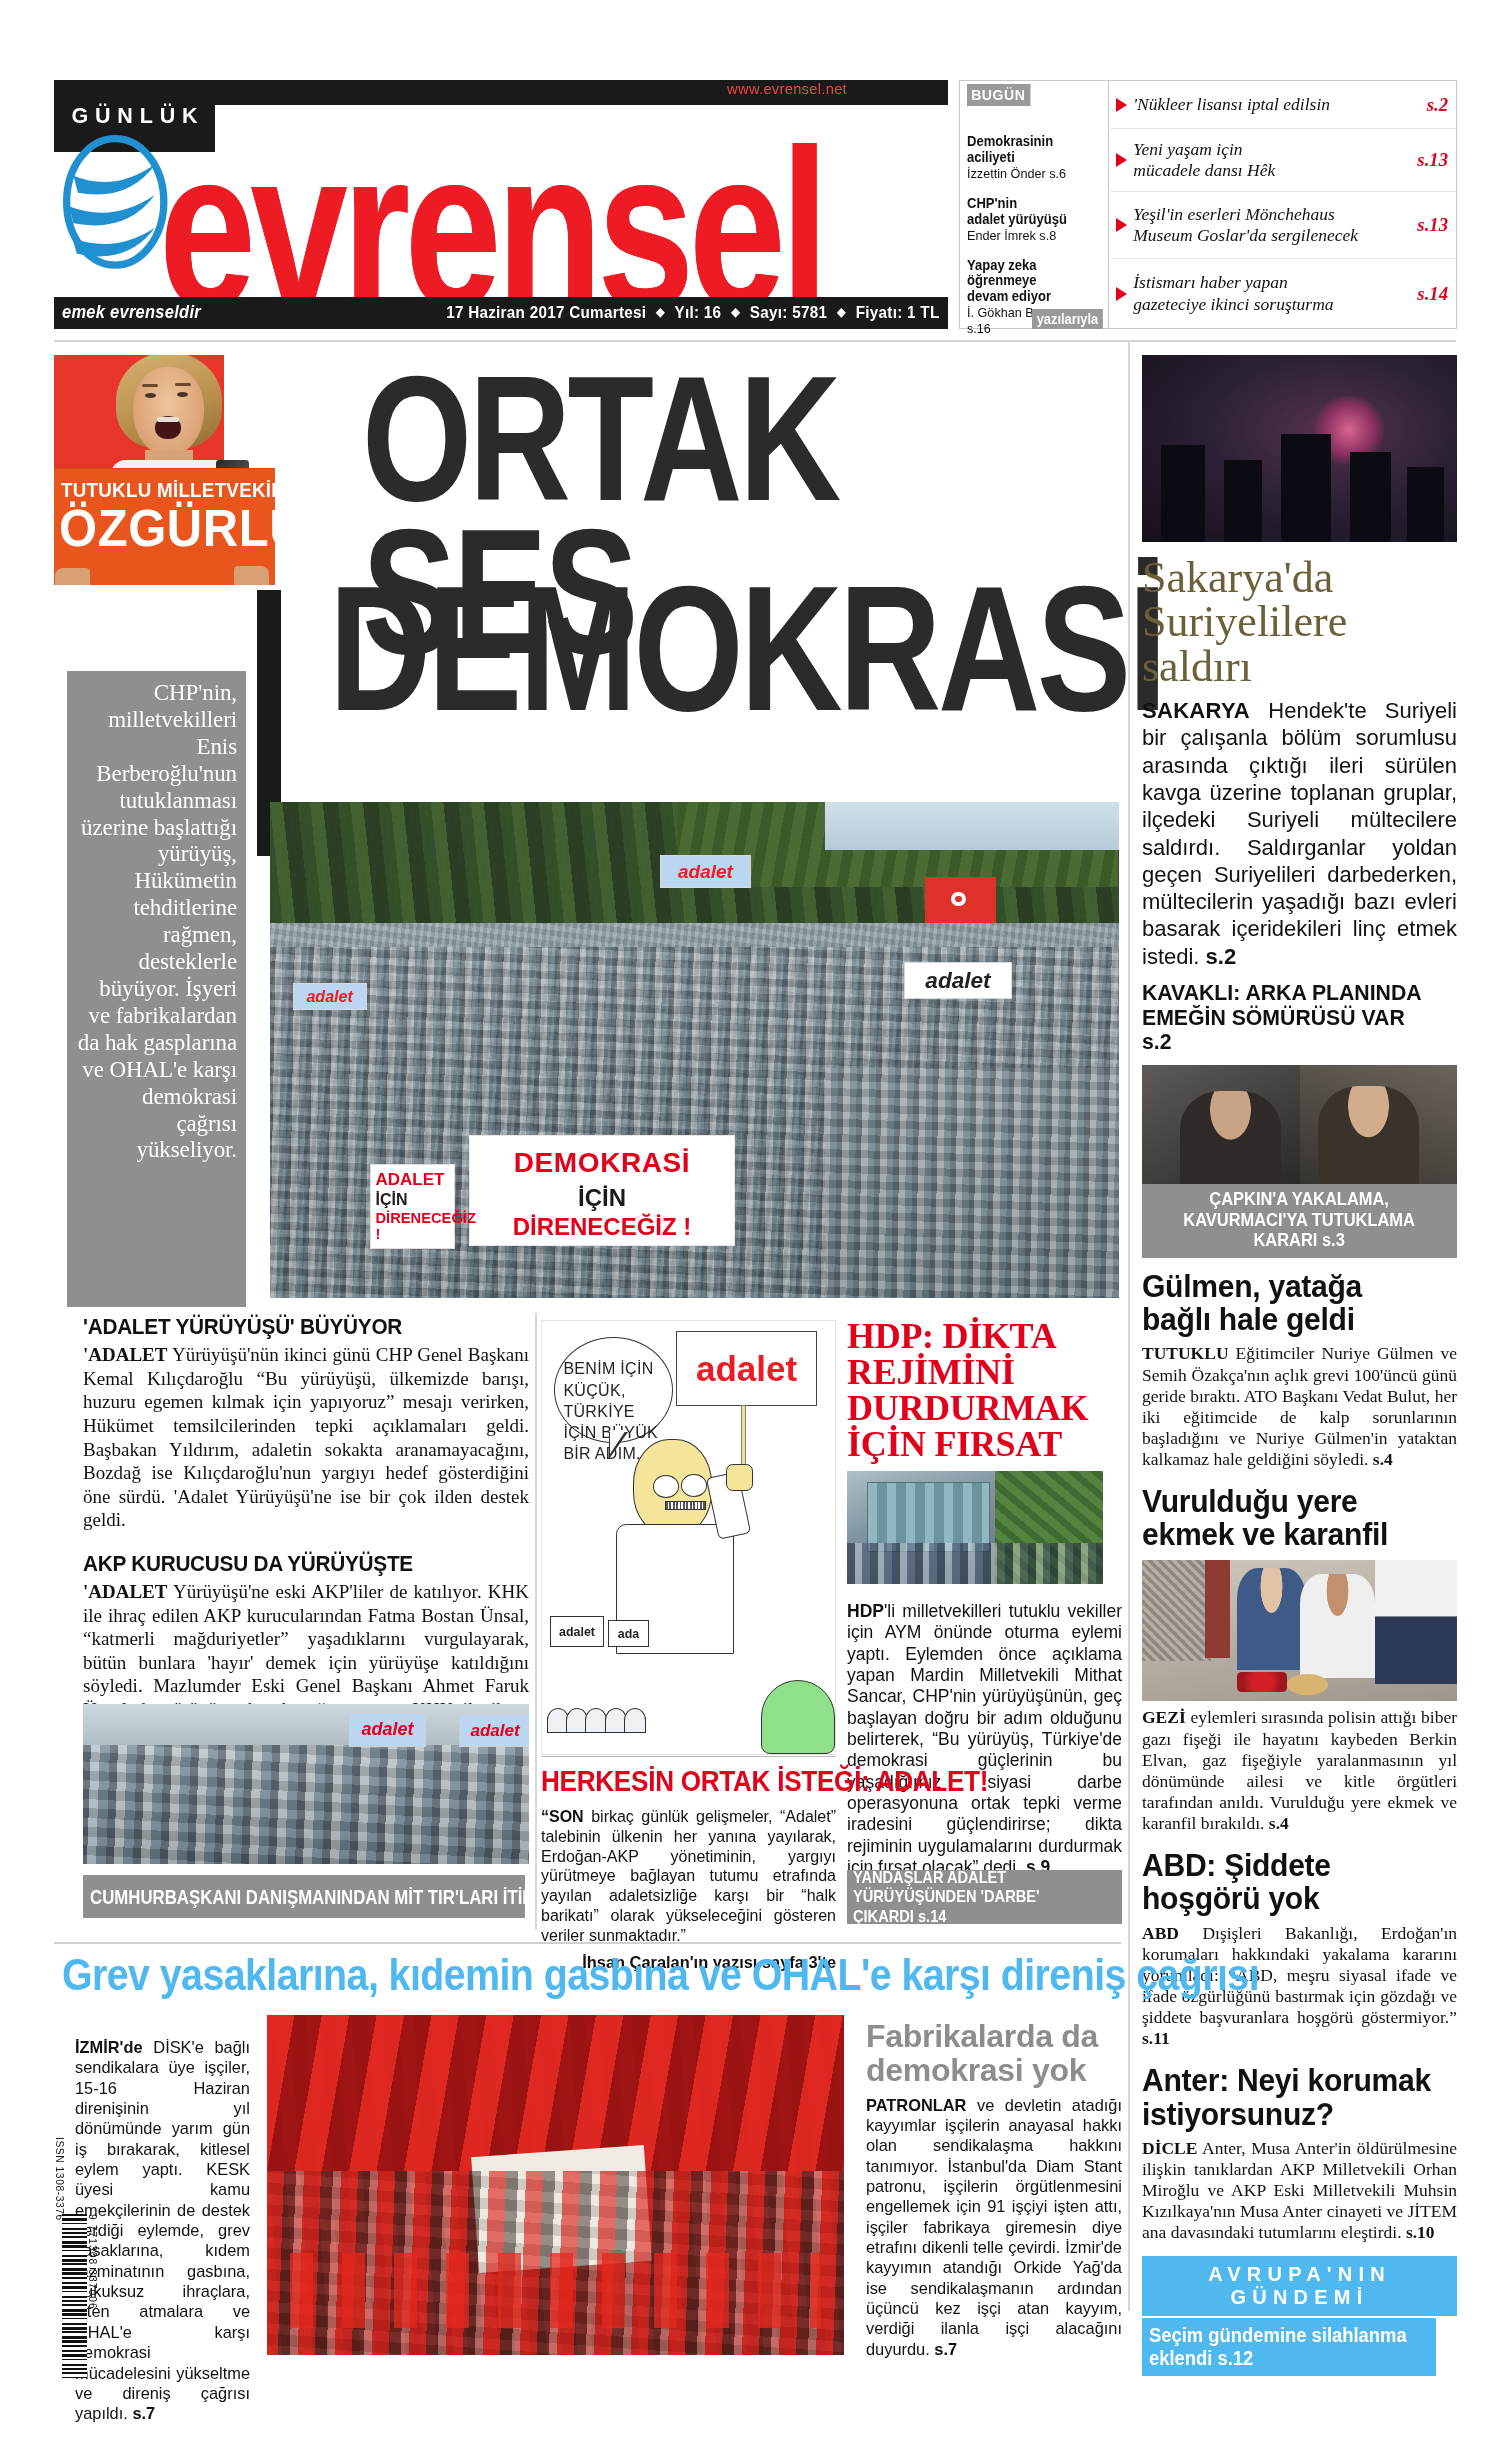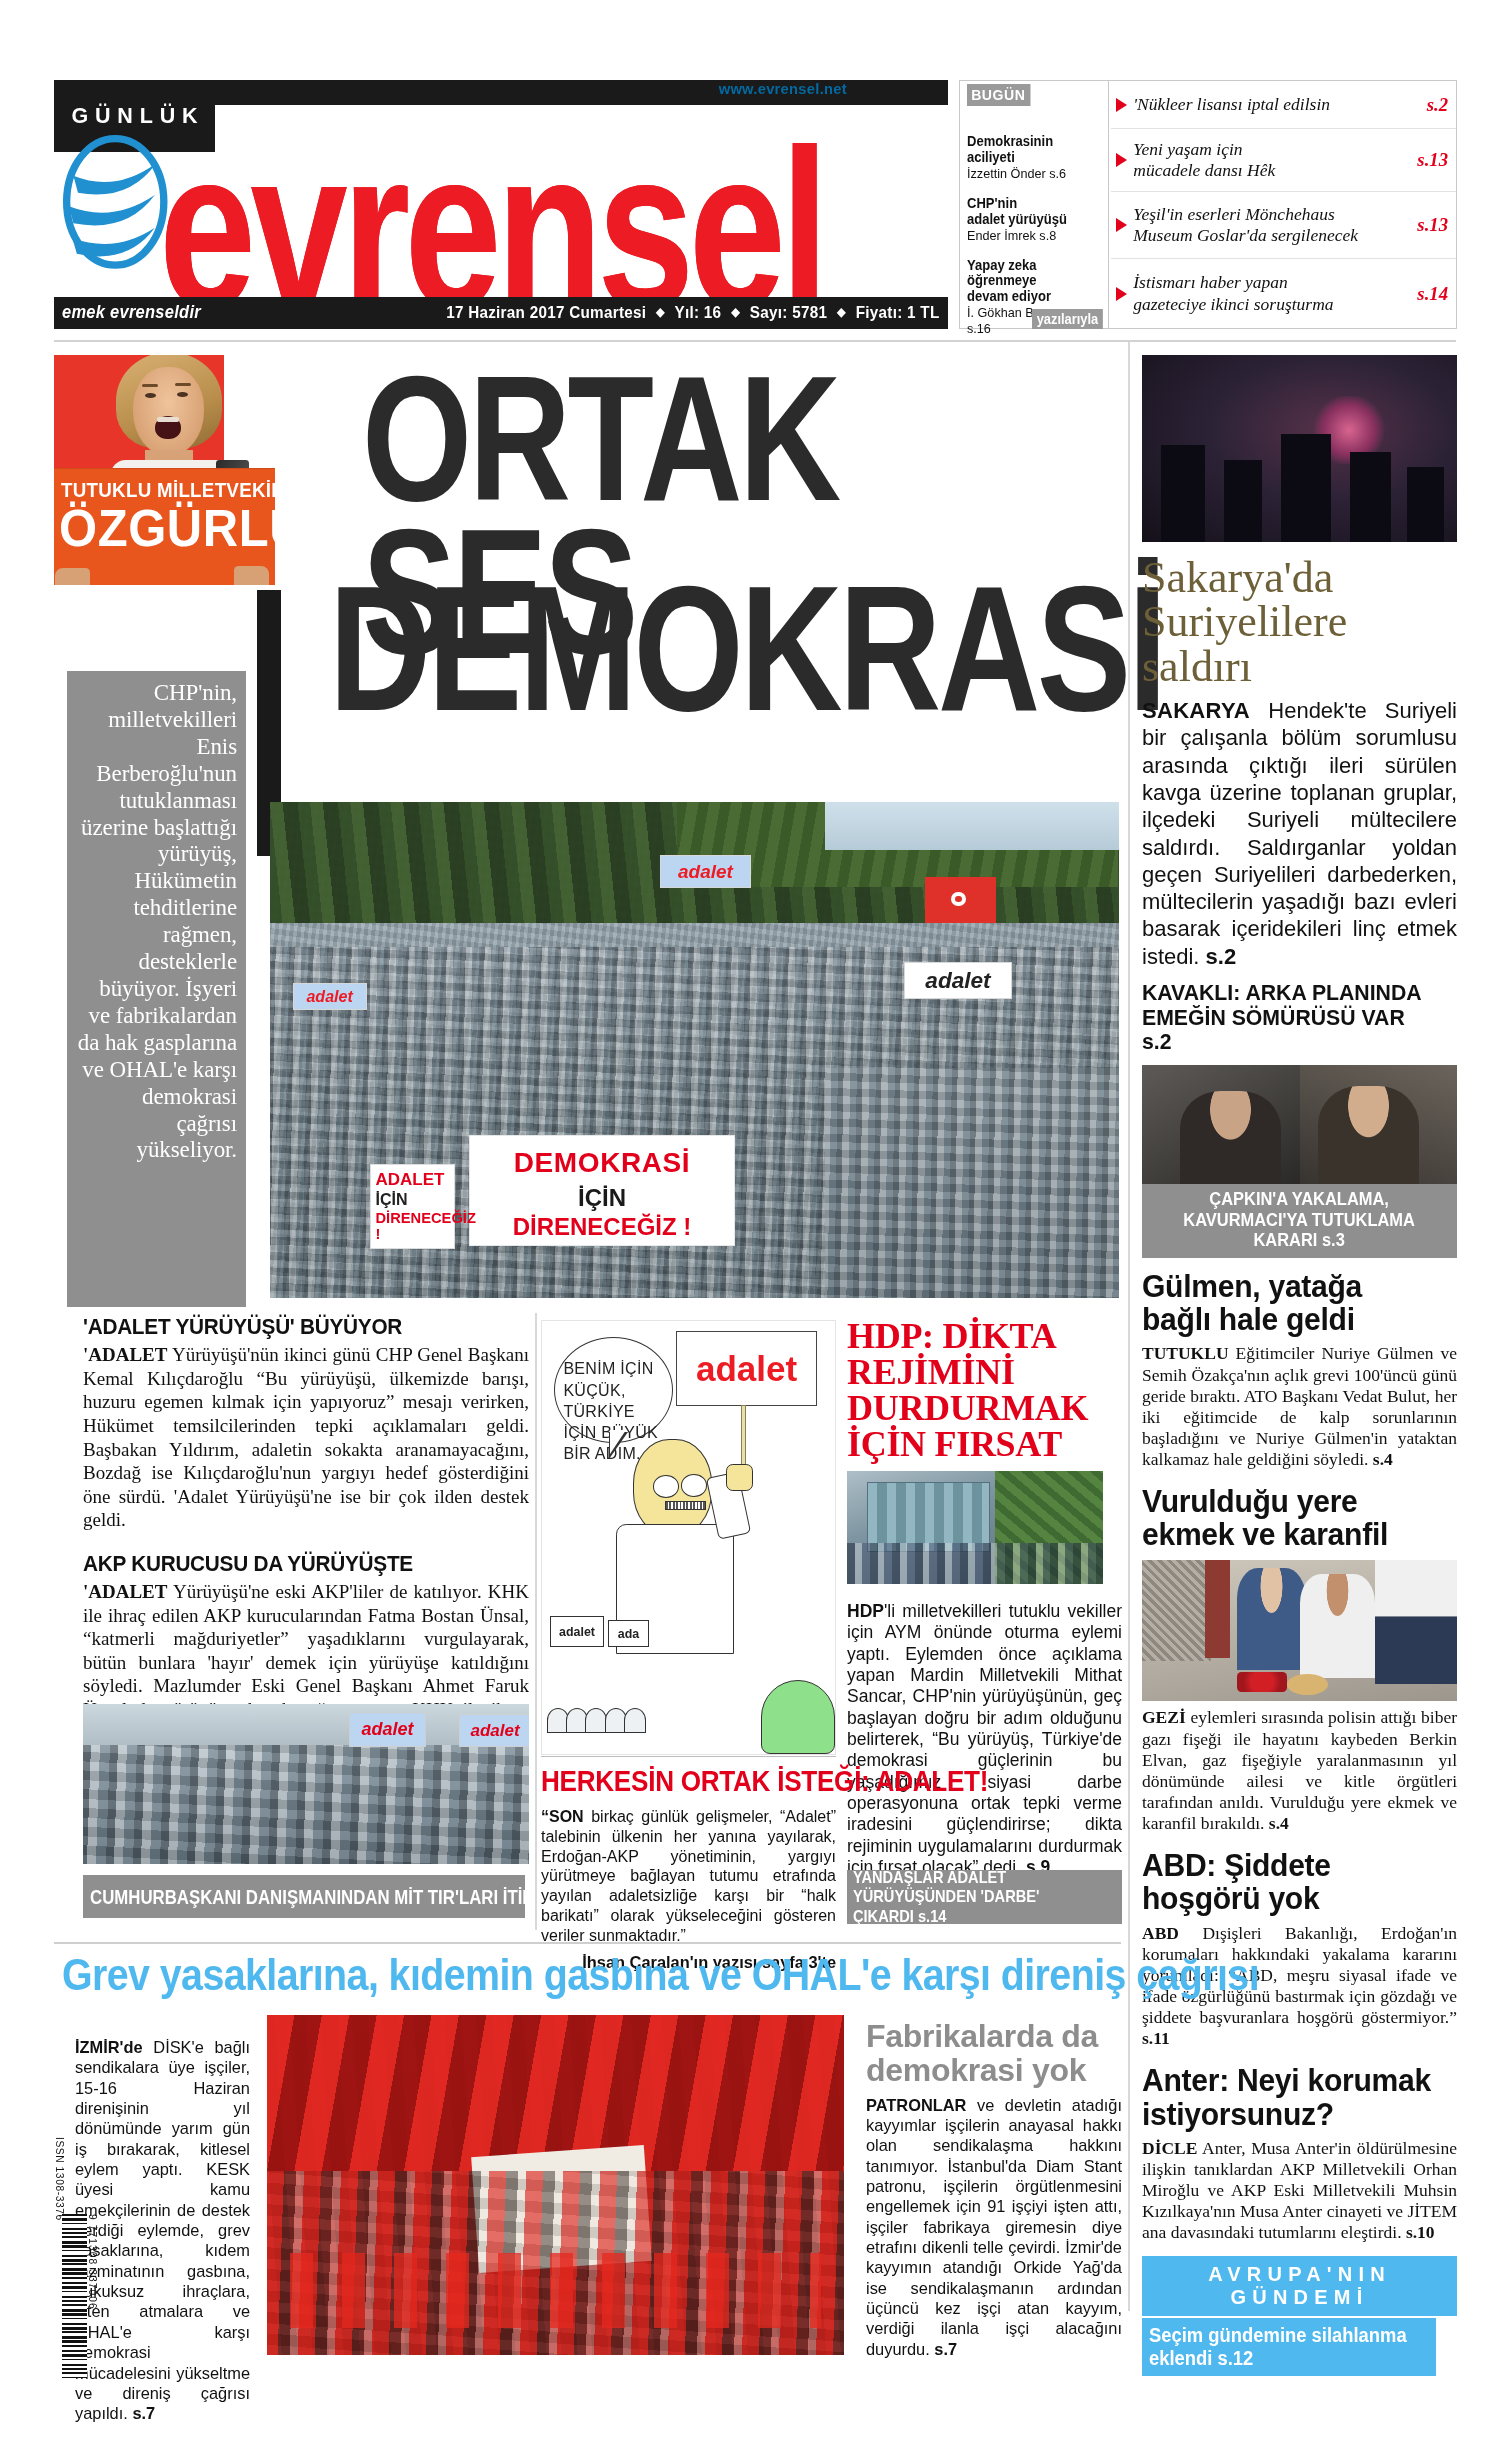--- a/index.html
+++ b/index.html
@@ -20,22 +20,22 @@
   .masthead { position: absolute; left: 54px; top: 80px; width: 894px; height: 249px; }
   .mh-blackbar-top {
     position: absolute; left: 0; top: 0; width: 894px; height: 25px; background: #1a1a1a;
   }
   .mh-gunluk-box {
     position: absolute; left: 0; top: 0; width: 161px; height: 72px; background: #1a1a1a;
     color: #fff; font-weight: bold; font-size: 21.5px; letter-spacing: 6.8px;
     display: flex; align-items: center; justify-content: center; padding-left: 6.8px;
   }
   .mh-url {
-    position: absolute; right: 101px; top: 1.1px; color: #0369a1; font-size: 14.7px;
-    font-weight: bold; letter-spacing: 0.3px;
+    position: absolute; right: 101px; top: 1.1px; color: #ef4444; font-size: 14.7px;
+    font-weight: normal; letter-spacing: 0.3px;
   }
   .mh-swoosh { position: absolute; left: 6.8px; top: 54px; width: 113px; height: 147px; }
   .mh-title {
     position: absolute; left: 105px; top: 35px;
     font-family: "Liberation Sans", sans-serif;
     font-weight: bold; font-size: 180px; color: #ed1c24;
     letter-spacing: -5.7px; line-height: 1;
     transform: scaleY(1.26) scaleX(0.97); transform-origin: left top;
     text-shadow: 0 0 0.6px #ed1c24;
   }

